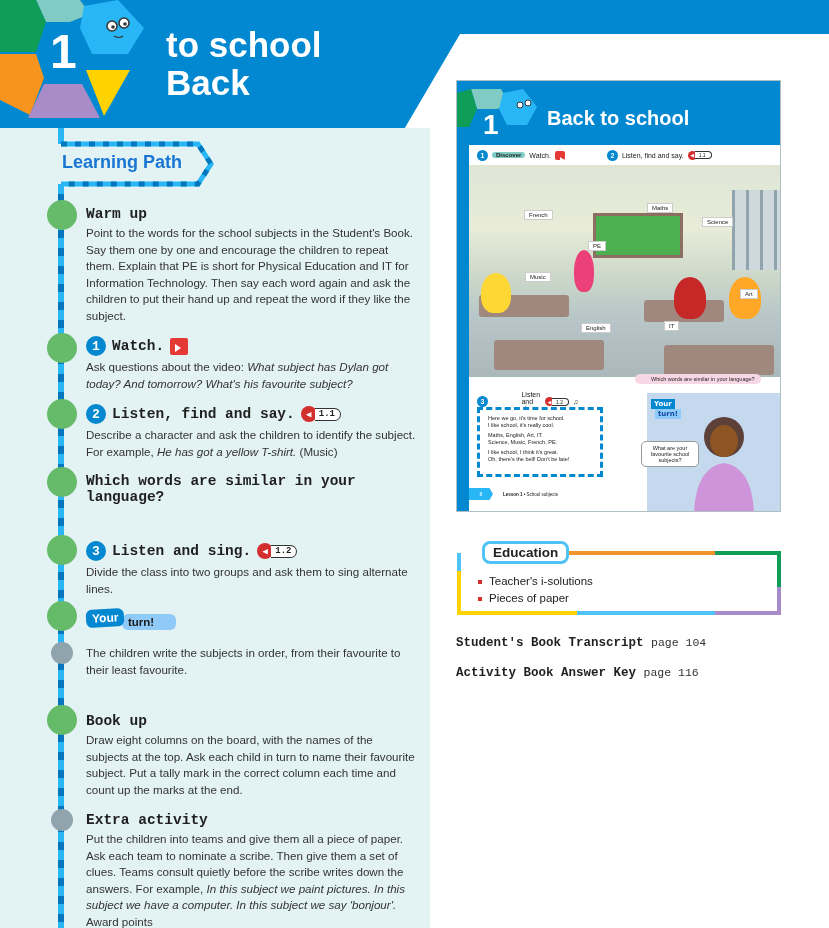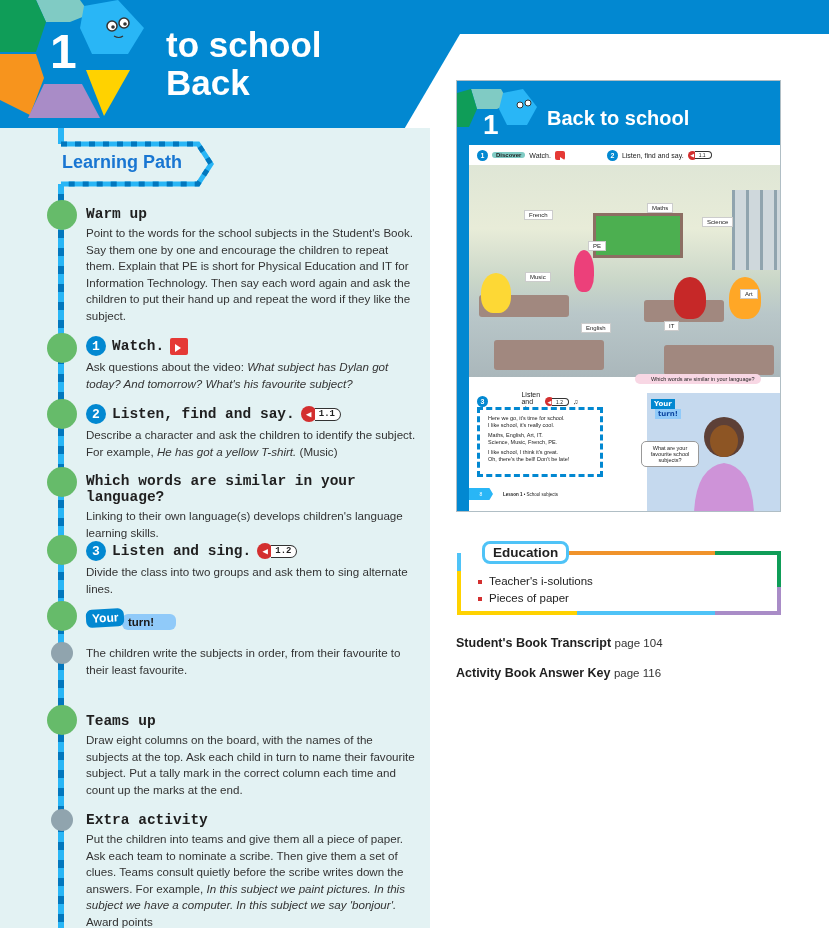--- a/index.html
+++ b/index.html
@@ -71,21 +71,21 @@
   .sb-yt2 { position: absolute; left: 186px; top: 264px; font-size: 7px; font-weight: bold; color: #0d47a1; background: #90caf9; padding: 1px 3px; }
   .sb-footer { position: absolute; left: 0; top: 342px; width: 160px; height: 14px; font-size: 4.5px; display: flex; align-items: center; font-family: "Liberation Sans", sans-serif; }
   .sb-footer .pg { background: #29b6f6; color: #fff; width: 24px; height: 12px; display: inline-flex; align-items: center; justify-content: center; font-size: 5px; clip-path: polygon(0 0, 85% 0, 100% 50%, 85% 100%, 0 100%); margin-right: 10px; }
 
   
   .mat { position: absolute; left: 457px; top: 551px; width: 324px; height: 64px; }
   .mat-title { position: absolute; left: 482px; top: 541px; background: #fff; border: 3px solid #4fc3f7; border-radius: 8px; font-size: 13.5px; font-weight: bold; padding: 1px 8px; font-family: "Liberation Sans", sans-serif; }
   .mat-list { position: absolute; left: 478px; top: 573px; list-style: none; font-size: 11.5px; line-height: 17px; font-family: "Liberation Sans", sans-serif; }
   .mat-list li::before { content: ""; display: inline-block; width: 4px; height: 4px; background: #d32f2f; margin-right: 7px; vertical-align: middle; }
 
-  .ref { position: absolute; left: 456px; font-size: 12.5px; font-weight: bold; color: #1f1f1f; font-family: Liberation Sans, sans-serif; }
+  .ref { position: absolute; left: 456px; font-size: 12.5px; font-weight: bold; color: #1f1f1f; font-family: Liberation Mono, monospace; }
   .ref span.pg { font-weight: normal; font-size: 11.5px; color: #333; }
 </style>
 </head>
 <body>
 
 <div class="hdr-top"></div>
 <div class="hdr-left"></div>
 <div class="panel"></div>
 <div class="panel-slope"></div>
 
@@ -147,21 +147,20 @@
     <span class="audio">
       <span class="spk">◀</span>
       <span class="trk">1.1</span>
     </span>
   </h3>
   <p><span>Describe a character and ask the children to identify the subject. For example, </span><i>He has got a yellow T-shirt.</i><span> (Music)</span></p>
 </div>
 
 <div class="item" style="top:473px">
   <h3>Which words are similar in your language?</h3>
-  <p>Linking to their own language(s) develops children's language learning skills.</p>
 </div>
 
 <div class="item" style="top:541px">
   <h3>
     <span class="num-circle">3</span>
     <span>Listen and sing.</span>
     <span class="audio">
       <span class="spk">◀</span>
       <span class="trk">1.2</span>
     </span>
@@ -172,21 +171,21 @@
 <div class="yourturn">
   <span class="yt-turn">turn!</span>
   <span class="yt-your">Your</span>
 </div>
 
 <div class="item" style="top:645px">
   <p>The children write the subjects in order, from their favourite to their least favourite.</p>
 </div>
 
 <div class="item" style="top:713px">
-  <h3>Teams up</h3>
+  <h3>Book up</h3>
   <p>Draw eight columns on the board, with the names of the subjects at the top. Ask each child in turn to name their favourite subject. Put a tally mark in the correct column each time and count up the marks at the end.</p>
 </div>
 
 <div class="item" style="top:812px">
   <h3>Extra activity</h3>
   <p><span>Put the children into teams and give them all a piece of paper. Ask each team to nominate a scribe. Then give them a set of clues. Teams consult quietly before the scribe writes down the answers. For example, </span><i>In this subject we paint pictures. In this subject we have a computer. In this subject we say 'bonjour'.</i><span> Award points</span></p>
 </div>
 
 <div class="sb">
   <svg style="position:absolute;left:0;top:0" width="90" height="64" viewBox="0 0 90 64">

